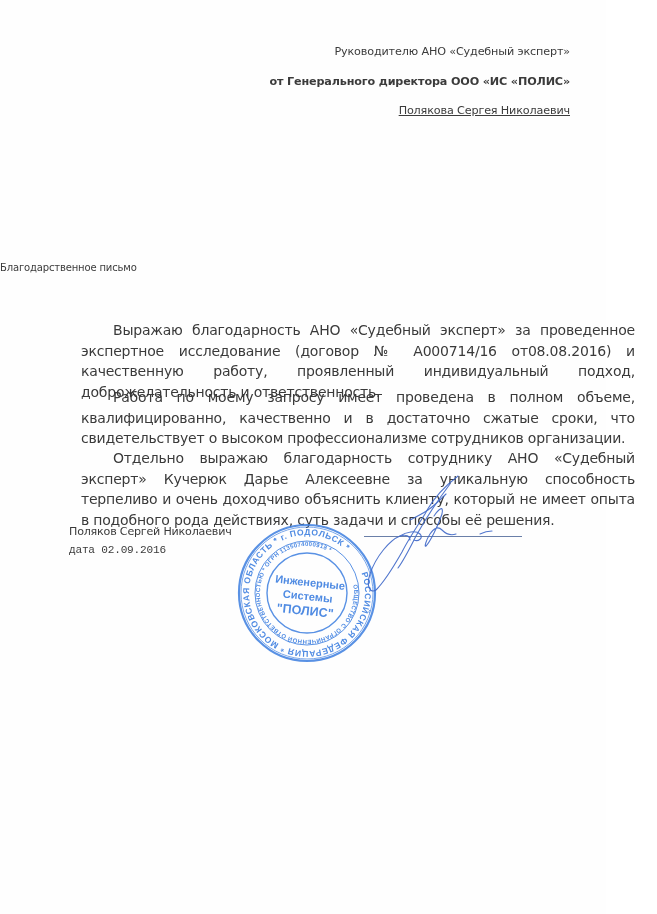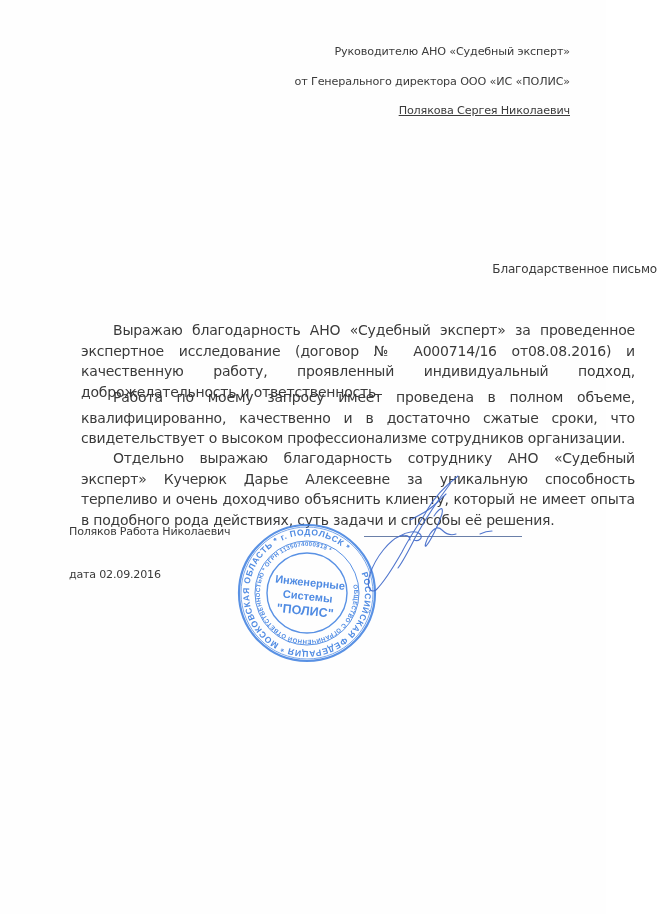--- a/index.html
+++ b/index.html
@@ -26,22 +26,22 @@
       right: 36px;
       font-size: 11.2px;
       letter-spacing: -0.15px;
       white-space: nowrap;
       color: #3b3b3b;
     }
     .title {
       position: absolute;
       left: 0; width: 657px;
       top: 262px;
-      text-align: right;
-      font-size: 12px;
+      text-align: left;
+      font-size: 10px;
       color: #3b3b3b;
       letter-spacing: -0.15px;
     }
     .para {
       position: absolute;
       left: 69px;
       width: 554px;
       font-size: 14px;
       line-height: 20.5px;
       text-align: justify;
@@ -80,31 +80,31 @@
       width: 142px;
       height: 142px;
     }
   </style>
 </head>
 <body>
 
 <div class="page">
 
   <div class="header-line" style="top:45px;">Руководителю АНО «Судебный эксперт»</div>
-  <div class="header-line" style="top:75px;">от Генерального директора ООО «ИС «ПОЛИС»</div>
+  <div class="header-line" style="top:75px;font-weight:bold;">от Генерального директора ООО «ИС «ПОЛИС»</div>
   <div class="header-line" style="top:104px;text-decoration:underline;">Полякова Сергея Николаевич</div>
 
   <div class="title">Благодарственное письмо</div>
 
   <p class="para" style="top:308px;">Выражаю благодарность АНО «Судебный эксперт» за проведенное экспертное исследование (договор № А000714/16 от08.08.2016) и качественную работу, проявленный индивидуальный подход, доброжелательность и ответственность.</p>
   <p class="para" style="top:375px;">Работа по моему запросу имеет проведена в полном объеме, квалифицированно, качественно и в достаточно сжатые сроки, что свидетельствует о высоком профессионализме сотрудников организации.</p>
   <p class="para" style="top:436px;">Отдельно выражаю благодарность сотруднику АНО «Судебный эксперт» Кучерюк Дарье Алексеевне за уникальную способность терпеливо и очень доходчиво объяснить клиенту, который не имеет опыта в подобного рода действиях, суть задачи и способы её решения.</p>
 
-  <div class="signer" style="top:522px;">Поляков Работа Николаевич</div>
-  <div class="signer" style="top:565px;">дата 02.09.2016</div>
+  <div class="signer" style="top:522px;">Поляков Сергей Николаевич</div>
+  <div class="signer" style="top:541px;font-family:Liberation Mono, monospace;">дата 02.09.2016</div>
 
   <div class="sig-line"></div>
 
   <svg class="stamp" viewBox="0 0 142 142">
     <defs>
       <path id="outerArc" d="M71,71 m-58,0 a58,58 0 1,1 116,0 a58,58 0 1,1 -116,0"></path>
       <path id="innerArc" d="M71,71 m-47,0 a47,47 0 1,1 94,0 a47,47 0 1,1 -94,0"></path>
     </defs>
     <g fill="none" stroke="#3d7fe0" opacity="0.85">
       <circle cx="71" cy="71" r="68" stroke-width="2.2"></circle>

